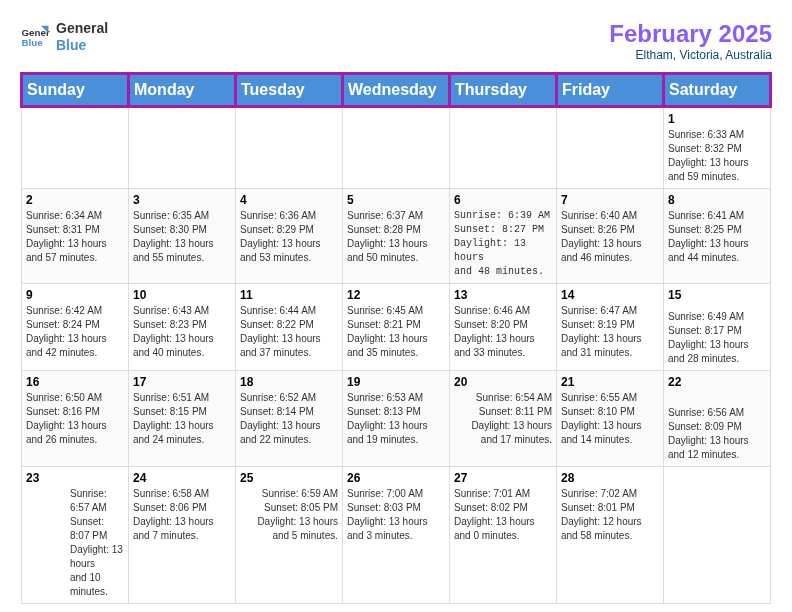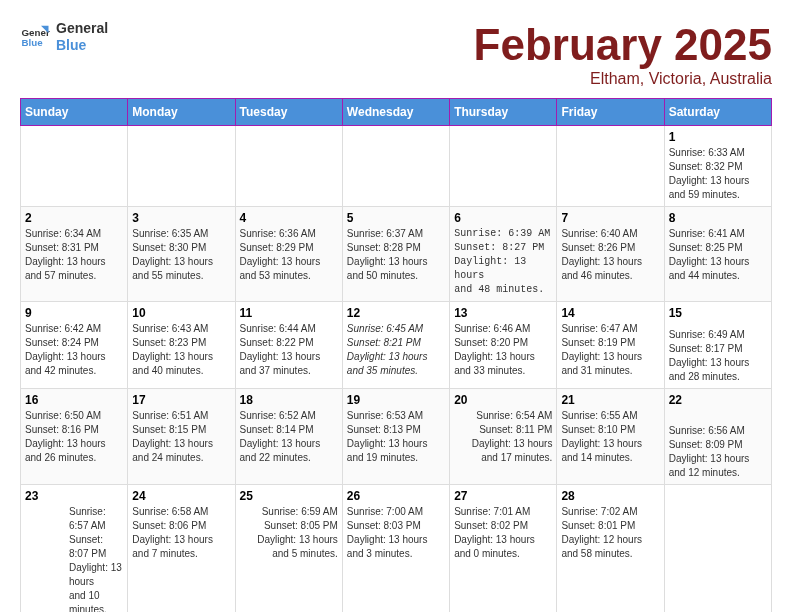--- a/index.html
+++ b/index.html
@@ -22,41 +22,41 @@
       gap: 4px;
     }
     .logo-icon {
       width: 30px;
       height: 30px;
     }
     .title-section {
       text-align: right;
     }
     .month-title {
-      font-size: 44px;
+      font-size: 24px;
       font-weight: bold;
-      color: #7f1d1d;
+      color: #8b5cf6;
     }
     .location {
-      font-size: 16px;
-      color: #7f1d1d;
+      font-size: 12px;
+      color: #0c4a6e;
     }
     table {
       width: 100%;
       border-collapse: collapse;
       font-size: 11px;
     }
     th {
       background-color: #4a90d9;
       color: white;
       padding: 6px 4px;
       text-align: left;
-      font-size: 12px;
+      font-size: 16px;
       font-weight: bold;
-      border: 1px solid #a21caf;
+      border: 3px solid #a21caf;
     }
     td {
       border: 1px solid #ddd;
       vertical-align: top;
       padding: 4px;
       height: 80px;
       width: calc(100% / 7);
     }
     .day-num {
       font-weight: bold;
@@ -199,21 +199,21 @@
         </td>
         <td>
           <span class="day-num">11</span>
           <div class="day-info" style="white-space: pre-line;">Sunrise: 6:44 AM
 Sunset: 8:22 PM
 Daylight: 13 hours
 and 37 minutes.</div>
         </td>
         <td>
           <span class="day-num">12</span>
-          <div class="day-info" style="white-space: pre-line; font-style: italic;">Sunrise: 6:45 AM
+          <div class="day-info" style="white-space: pre-line;">Sunrise: 6:45 AM
 Sunset: 8:21 PM
 Daylight: 13 hours
 and 35 minutes.</div>
         </td>
         <td>
           <span class="day-num">13</span>
           <div class="day-info" style="white-space: pre-line;">Sunrise: 6:46 AM
 Sunset: 8:20 PM
 Daylight: 13 hours
 and 33 minutes.</div>

